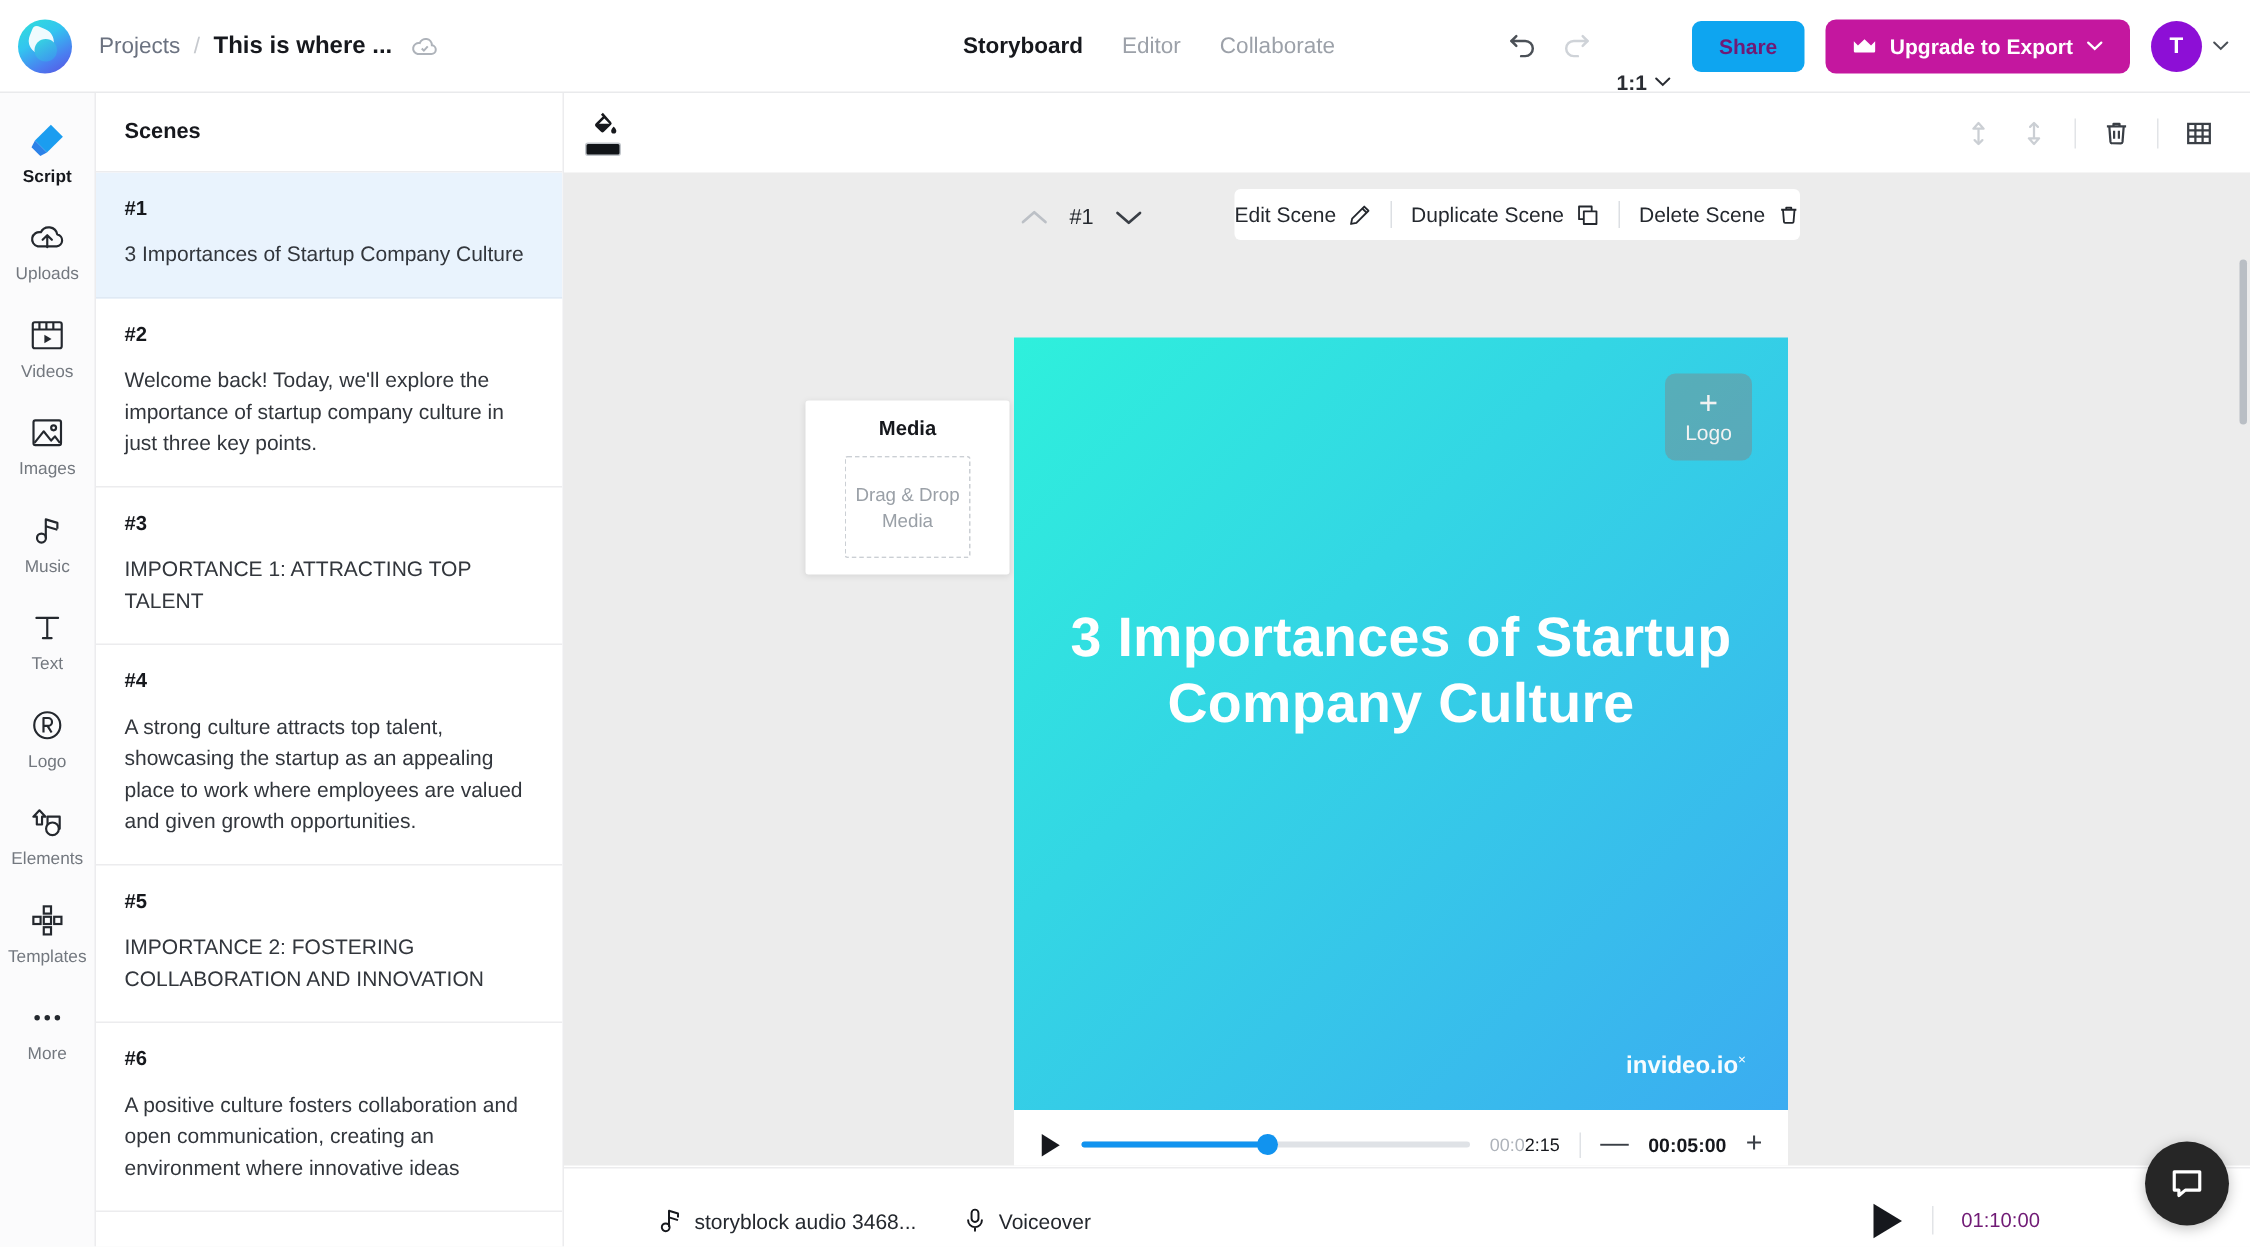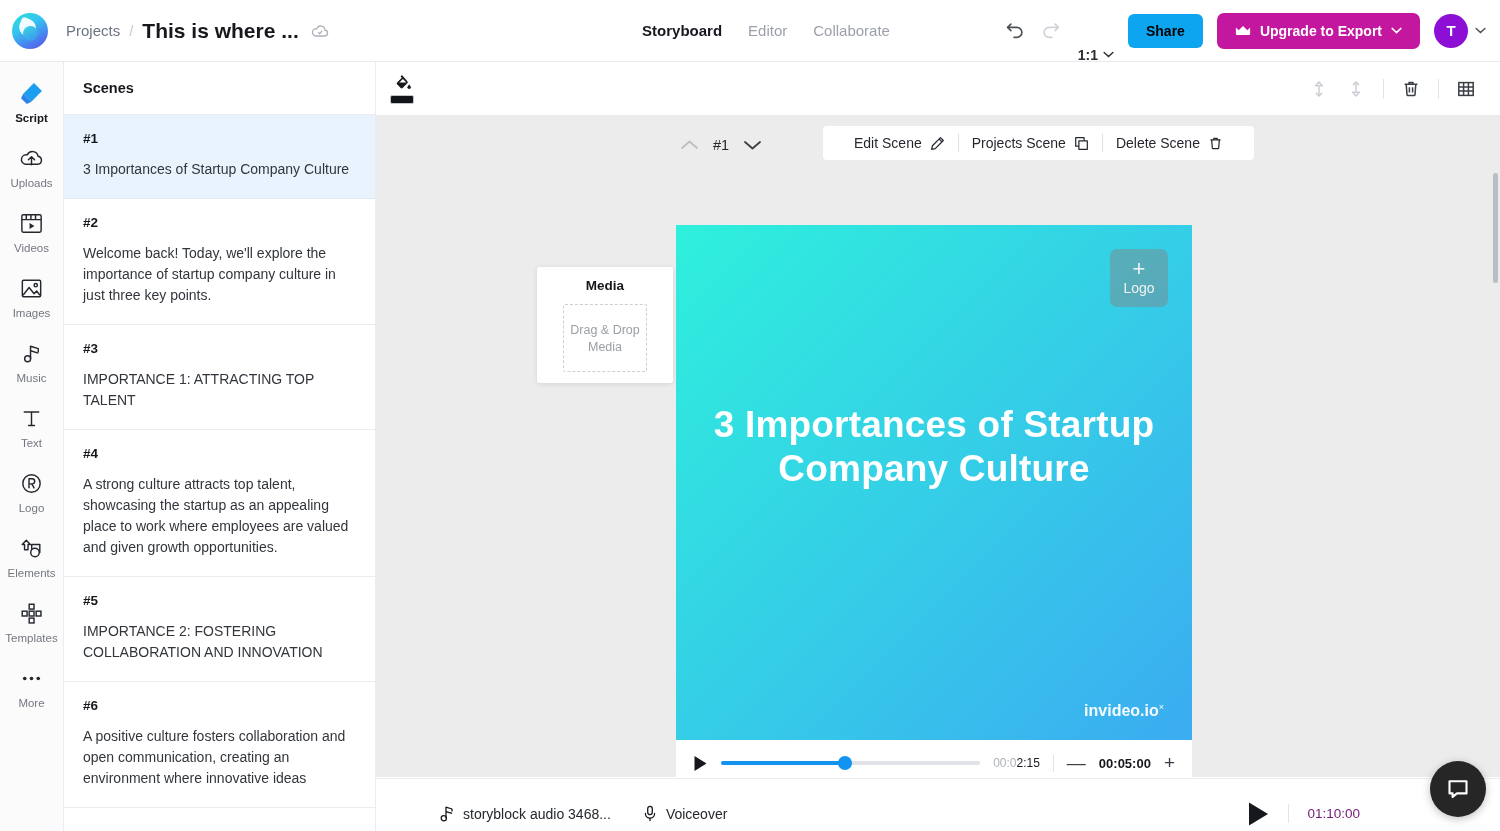--- a/index.html
+++ b/index.html
@@ -30,41 +30,41 @@
     opacity:.92;
   }
   .brand-logo::after {
     content:""; position:absolute; left:11px; top:13px; width:15px; height:15px;
     border-radius:50%;
     background: linear-gradient(150deg,#35d9e0,#3f8ff0);
   }
   .crumbs { display:flex; align-items:center; margin-left:18px; gap:9px; }
   .crumb-projects { font-size:15px; color:#6b7280; }
   .crumb-sep { font-size:15px; color:#c6c9ce; }
-  .crumb-title { font-size:21px; font-weight:bold; color:#16181d; }
+  .crumb-title { font-size:16px; font-weight:bold; color:#16181d; }
   .cloud-icon { width:20px; height:20px; color:#aeb3ba; display:block; margin-left:2px; }
 
   .navtabs {
     position:absolute; left:50%; transform:translateX(-50%);
     display:flex; align-items:center; gap:26px;margin-left:16px;
   }
   .navtab { font-size:15px; color:#9ca1a9; cursor:pointer; }
   .navtab.active { color:#16181d; font-weight:bold; }
 
   .topright {
     position:absolute; right:14px; display:flex; align-items:center; gap:14px;
   }
   .icon-btn { display:flex; align-items:center; justify-content:center; cursor:pointer; }
   .undo { width:22px; height:22px; color:#4b5057; }
   .redo { width:22px; height:22px; color:#cfd3d8; }
   .ratio { display:flex; align-items:center; gap:5px; font-size:14px; font-weight:bold;
            color:#2a2d33; cursor:pointer; margin-left:2px;margin-top:48px; }
   .chev { width:11px; height:7px; }
   .btn-share {
-    background:#0ea5f0; color:#000000; font-weight:bold; font-size:14px;
+    background:#0ea5f0; color:#701a75; font-weight:bold; font-size:14px;
     padding:9px 18px; border-radius:6px; border:none; cursor:pointer;
     font-family:inherit;
   }
   .btn-upgrade {
     background:#c4179f; color:#fff; font-weight:bold; font-size:14px;
     padding:10px 18px; border-radius:7px; border:none; cursor:pointer;
     display:flex; align-items:center; gap:9px; font-family:inherit;
   }
   .crown { width:16px; height:12px; }
   .avatar-wrap { display:flex; align-items:center; gap:7px; cursor:pointer; }
@@ -133,21 +133,21 @@
     position:absolute; top:22px; left:304px; display:flex; align-items:center; gap:14px;
   }
   .nav-arrow { width:19px; height:12px; cursor:pointer; }
   .nav-arrow.up { color:#bcc0c6; }
   .nav-arrow.down { color:#3a3f46; }
   .scene-nav-num { font-size:14.5px; color:#24282e; }
 
   .scene-actions {
     position:absolute; top:11px; left:447px;
     background:#fff; border-radius:4px; height:34px;
-    display:flex; align-items:center; padding:0 31px; gap:13px;
+    display:flex; align-items:center; padding:0 0; gap:13px;
   }
   .sa-item { display:flex; align-items:center; gap:8px; font-size:14px; color:#24282e; cursor:pointer; }
   .sa-ico { width:15px; height:15px; display:block; }
   .sa-div { width:1px; height:18px; background:#dcdfe3; }
 
   
   .media-panel {
     position:absolute; top:152px; left:161px; width:136px; height:116px;
     background:#fff; border-radius:2px;
     box-shadow:0 1px 5px rgba(0,0,0,.10);
@@ -473,21 +473,21 @@
       <div class="scene-actions">
         <span class="sa-item">
           <span>Edit Scene</span>
           <svg class="sa-ico" viewBox="0 0 16 16" fill="none" stroke="#24282e" stroke-width="1.3" stroke-linejoin="round">
             <path d="M11.2 1.8l3 3L5.6 13.4l-3.8.8.8-3.8z"></path>
               <path d="M9.8 3.2l3 3"></path>
           </svg>
         </span>
         <span class="sa-div"></span>
         <span class="sa-item">
-          <span>Projects Scene</span>
+          <span>Duplicate Scene</span>
           <svg class="sa-ico" viewBox="0 0 16 16" fill="none" stroke="#24282e" stroke-width="1.3" stroke-linejoin="round">
             <rect x="1.8" y="1.8" width="9" height="9"></rect>
               <rect x="5.2" y="5.2" width="9" height="9" fill="#fff"></rect>
           </svg>
         </span>
         <span class="sa-div"></span>
         <span class="sa-item">
           <span>Delete Scene</span>
           <svg class="sa-ico" viewBox="0 0 16 16" fill="none" stroke="#24282e" stroke-width="1.3" stroke-linejoin="round">
             <path d="M2.6 4.1h10.8M6.2 4.1V2.6h3.6v1.5"></path>

